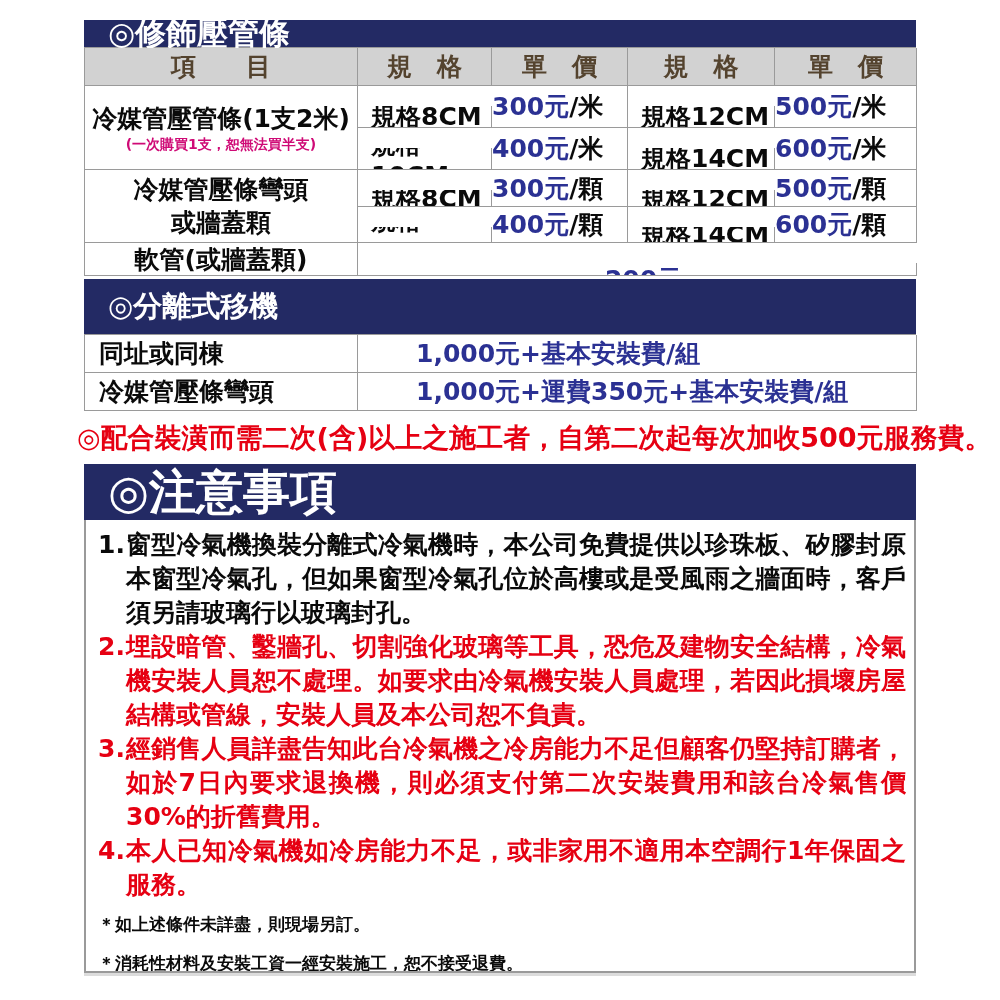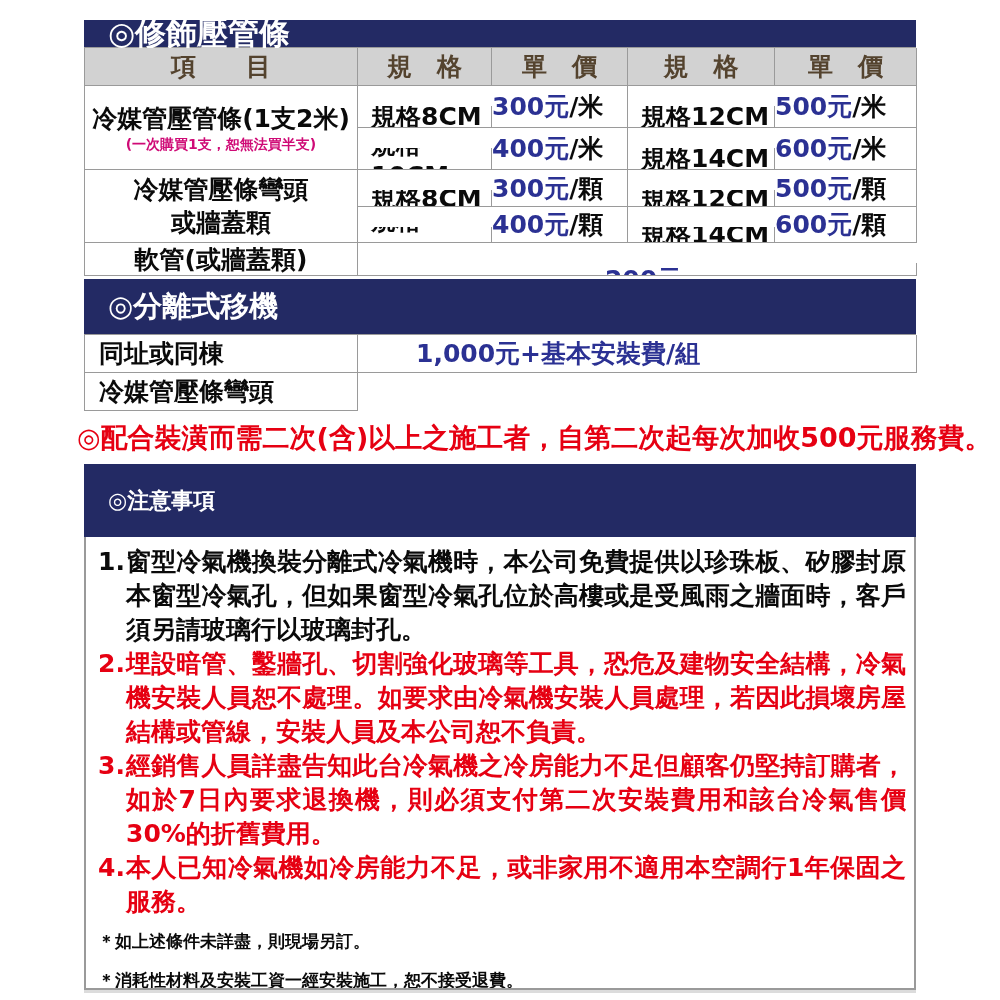--- a/index.html
+++ b/index.html
@@ -7,21 +7,21 @@
     --header_text:#54432e; --header_bg:#d2d2d2; --border:#9a9a9a; --black:#0a0a0a;
   }
   *{margin:0;padding:0;box-sizing:border-box;}
   html,body{width:1000px;height:1000px;background:#ffffff;overflow:hidden;
     font-family:"DejaVu Sans","Liberation Sans",sans-serif;font-weight:700;}
   .page{width:832px;margin:20px auto 0 auto;}
   
   .band{background:var(--navy);color:#fff;display:flex;align-items:center;padding-left:24px;}
   .band1{height:27px;font-size:31px;}
   .band2{height:55px;font-size:29px;margin-top:3px;}
-  .band3{height:73px;font-size:22px;margin-top:8px;}
+  .band3{height:56px;font-size:47px;margin-top:8px;}
   
   .tbl{display:grid;border-left:1px solid var(--border);border-top:1px solid var(--border);}
   .t1{grid-template-columns:273px 134px 136px 147px 142px;
       grid-template-rows:38px 42px 42px 37px 36px 33px;}
   .t2{grid-template-columns:273px 559px;grid-template-rows:38px 38px;}
   .cell{border-right:1px solid var(--border);border-bottom:1px solid var(--border);
         display:flex;align-items:center;font-size:25px;color:var(--black);overflow:hidden;}
   .hcell{background:var(--header_bg);color:var(--header_text);justify-content:center;font-size:25px;}
   .span2{grid-row:span 2;}
   .span4{grid-column:span 4;flex-direction:column;}
@@ -119,20 +119,21 @@
   </div>
 
   <div class="band band2">
     <span>◎分離式移機</span>
   </div>
 
   <div class="tbl t2">
     <div class="cell labelcell">同址或同棟</div>
     <div class="cell valuecell">1,000元+基本安裝費/組</div>
     <div class="cell labelcell">冷媒管壓條彎頭</div>
+    <div class="cell valuecell">1,000元+運費350元+基本安裝費/組</div>
   </div>
 
   <div class="surcharge">◎配合裝潢而需二次(含)以上之施工者，自第二次起每次加收500元服務費。</div>
 
   <div class="band band3">
     <span>◎注意事項</span>
   </div>
 
   <div class="notebox">
     <div class="note c-black">

